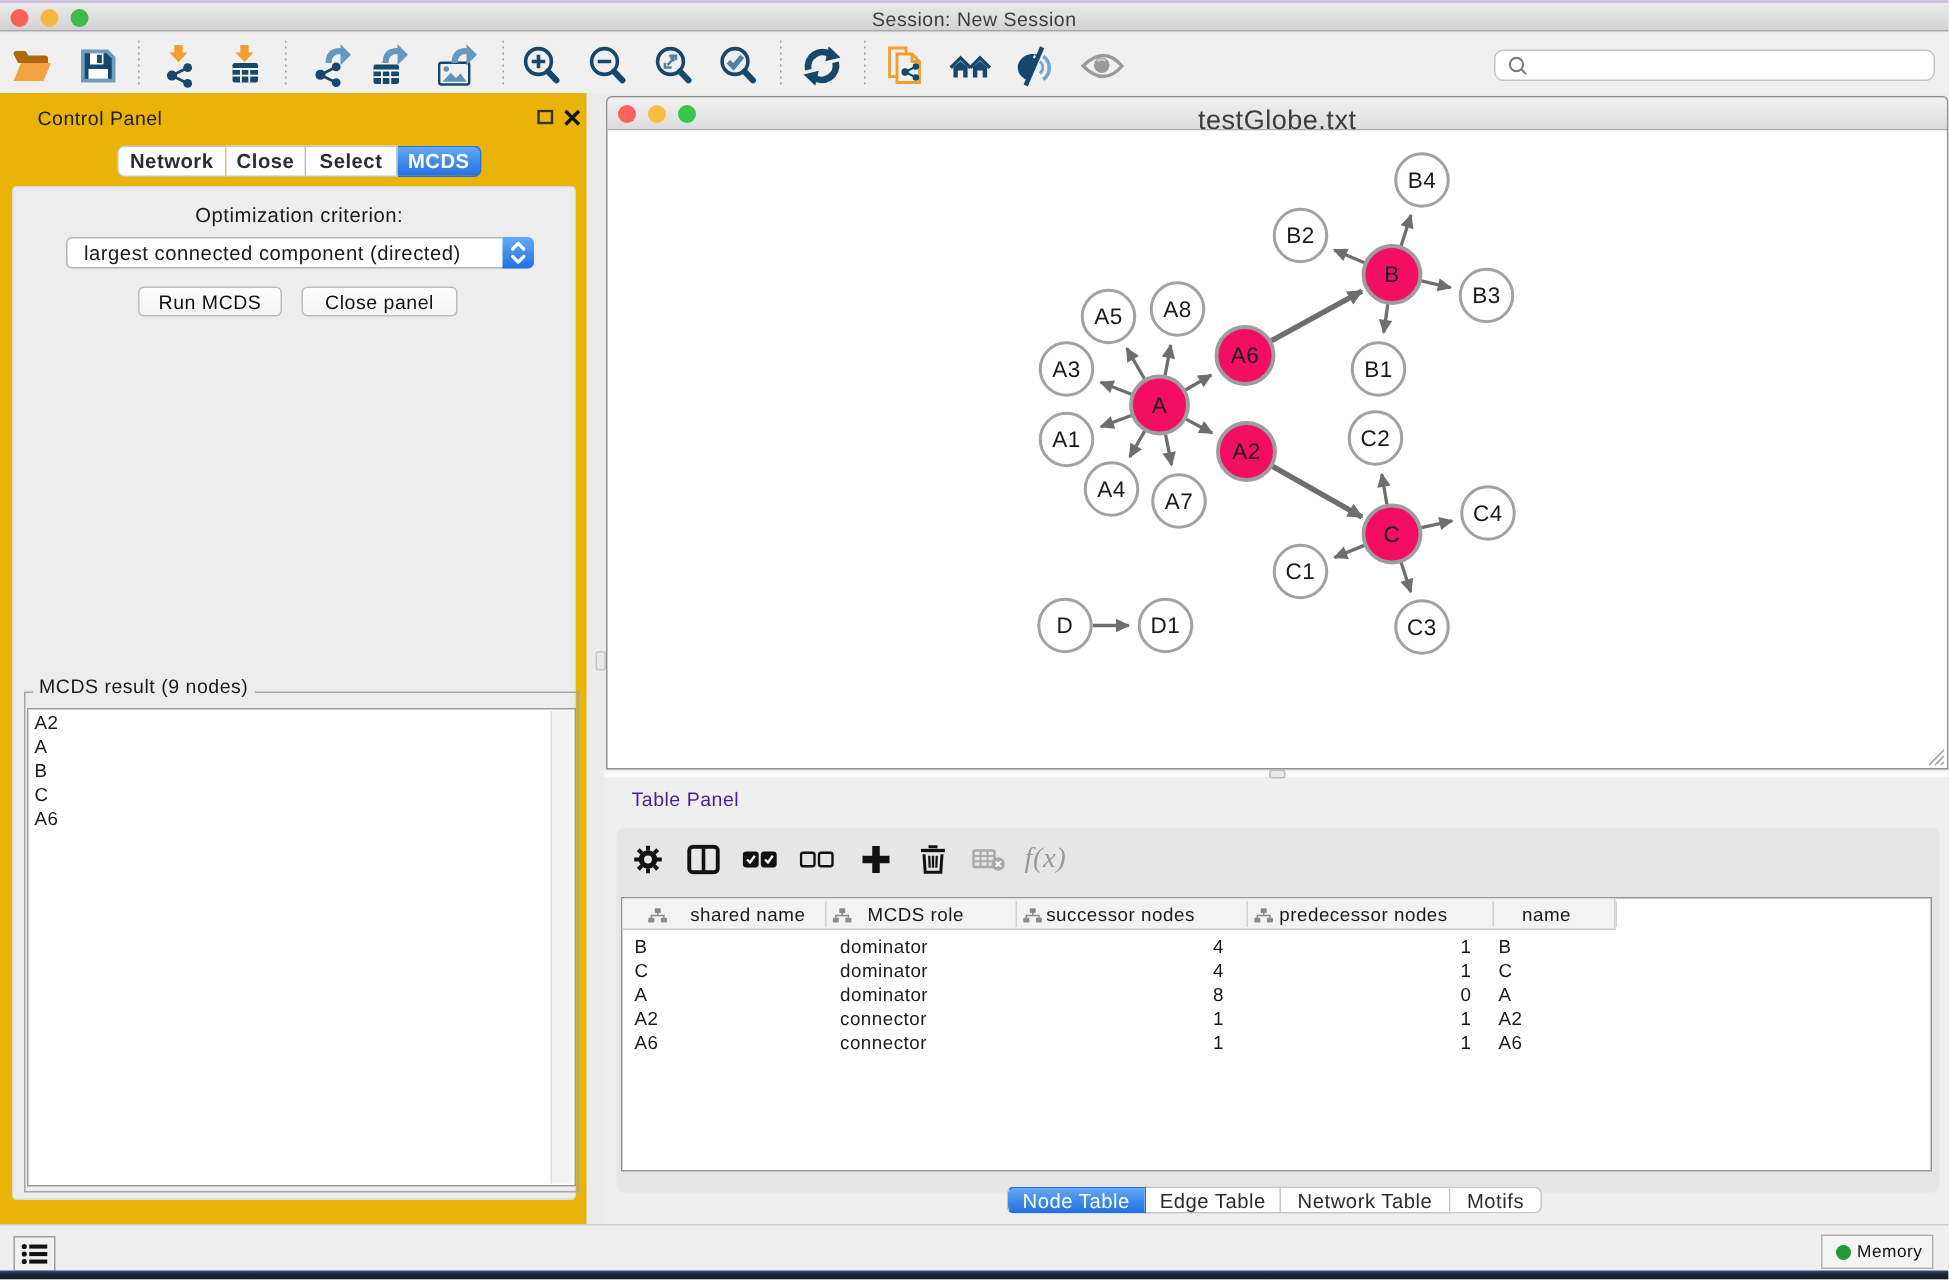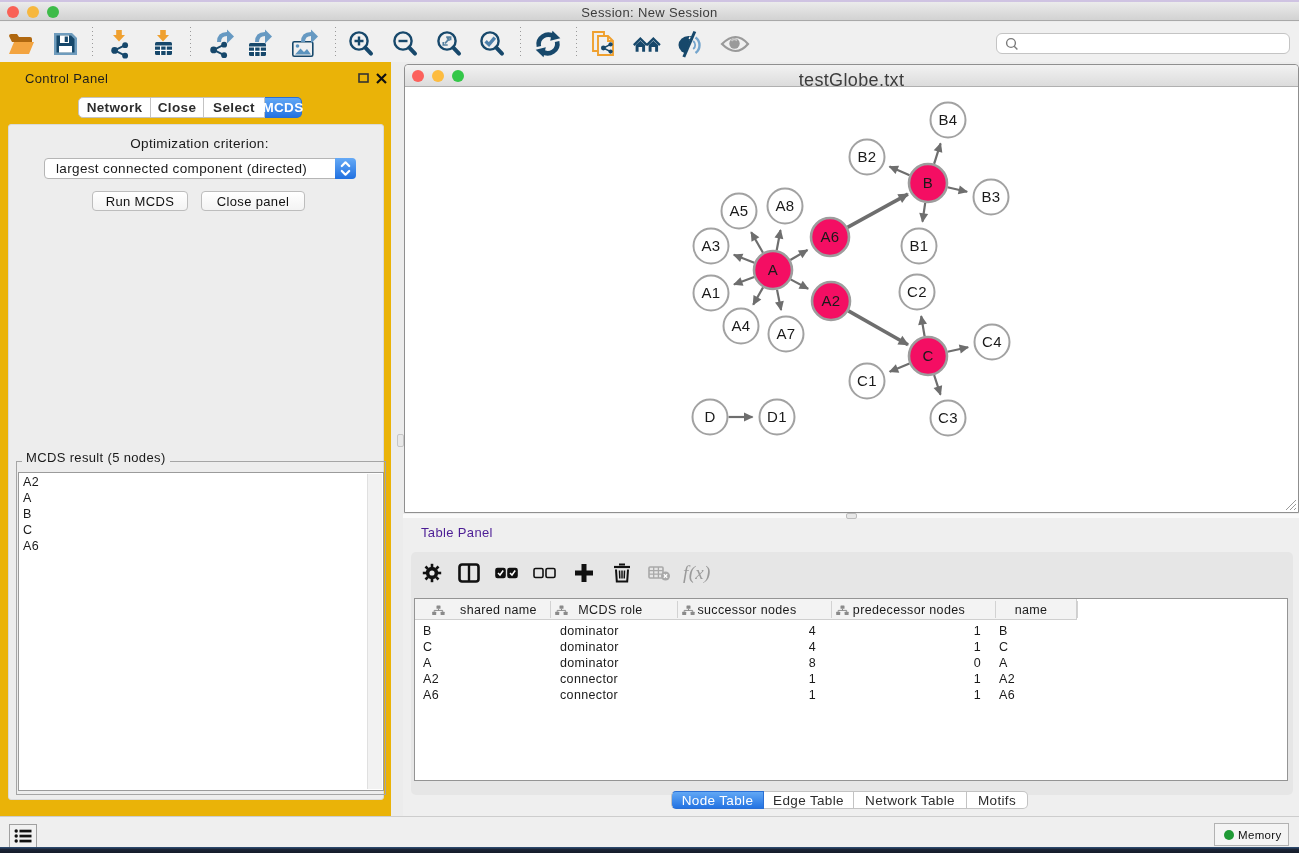--- a/index.html
+++ b/index.html
@@ -206,37 +206,37 @@
   <svg class="abs" style="left:358px;top:11px" width="12" height="11" viewBox="0 0 12 11">
       <rect x="1" y="1" width="9" height="8" fill="none" stroke="#333" stroke-width="1.6"></rect>
     </svg>
   <svg class="abs" style="left:375px;top:11px" width="13" height="11" viewBox="0 0 13 11">
       <path d="M2 1 L11 10 M11 1 L2 10" stroke="#111" stroke-width="2.2"></path>
     </svg>
   <div class="seg" style="left:78px;top:35px">
     <div style="width:73px">Network</div>
       <div style="width:53px">Close</div>
       <div style="width:61px">Select</div>
-      <div class="on" style="width:37px">MCDS</div>
+      <div class="on" style="width:56px">MCDS</div>
   </div>
   <div class="abs" id="cp-inner"></div>
   <div class="abs" id="cpdrop" style="left:44px;top:96px;width:311px;height:21px;background:#fff;border:1px solid #b5b5b5;border-radius:4px;font-size:13.5px">
      <div class="abs" style="left:11px;top:2px;width:290px;text-align:left">largest connected component (directed)</div>
      <div class="abs" style="left:290px;top:-1px;width:21px;height:21px;background:linear-gradient(#66aaf6,#2070e0);border-radius:0 4px 4px 0">
         <svg width="21" height="21" viewBox="0 0 21 21">
           <path d="M6.8 8 L10.5 4.3 L14.2 8" stroke="#fff" stroke-width="2.2" fill="none" stroke-linecap="round" stroke-linejoin="round"></path>
           <path d="M6.8 13 L10.5 16.7 L14.2 13" stroke="#fff" stroke-width="2.2" fill="none" stroke-linecap="round" stroke-linejoin="round"></path>
         </svg>
      </div>
   </div>
   <div class="abs" style="left:4px;top:74px;width:391px;text-align:center;font-size:13.5px">Optimization criterion:</div>
   <div class="btn" style="left:92px;top:129px;width:96px;height:20px">Run MCDS</div>
   <div class="btn" style="left:201px;top:129px;width:104px;height:20px">Close panel</div>
   <div class="abs" id="mcdsbox"></div>
-  <div class="abs" id="mcdslabel">MCDS result (5 nodes)</div>
+  <div class="abs" id="mcdslabel">MCDS result (9 nodes)</div>
   <div class="abs" id="mcdslist">A2<br>A<br>B<br>C<br>A6</div>
   <div class="abs" id="mcdssb"></div>
 </div>
 
 <div class="abs" id="netwin">
   <div class="abs" id="nettitle">
     <div class="tl" style="left:7px;top:5px;background:#fc615c"></div>
     <div class="tl" style="left:27px;top:5px;background:#fdbc40"></div>
     <div class="tl" style="left:47px;top:5px;background:#34c749"></div>
     <div class="abs" id="nettitletext">testGlobe.txt</div>

